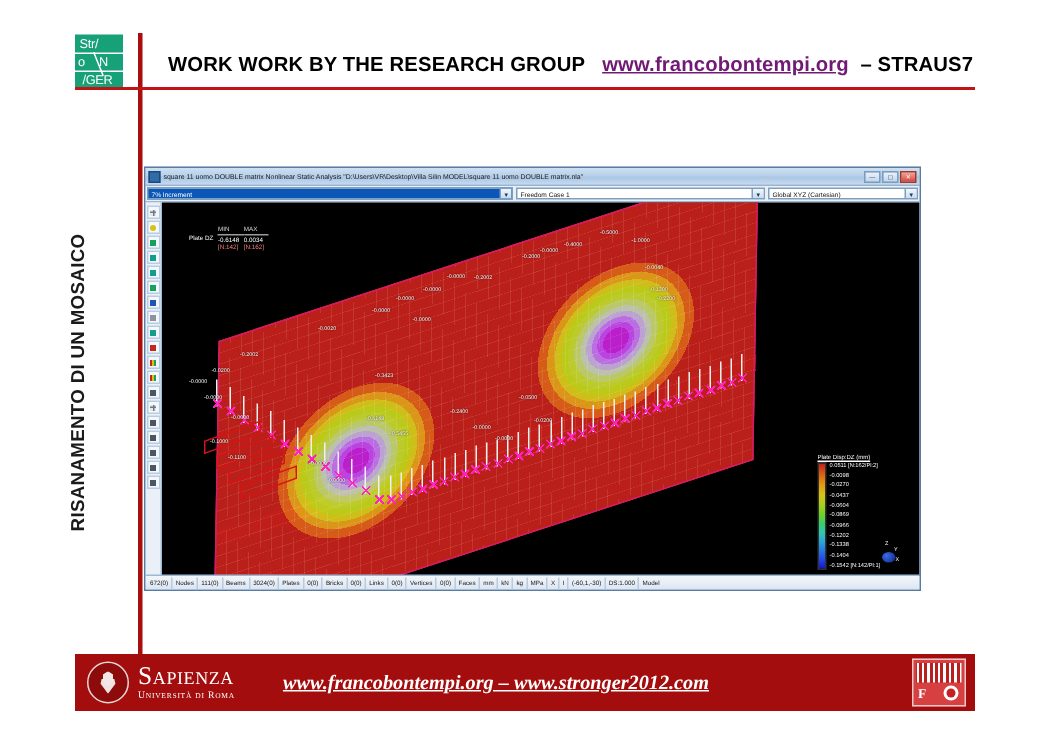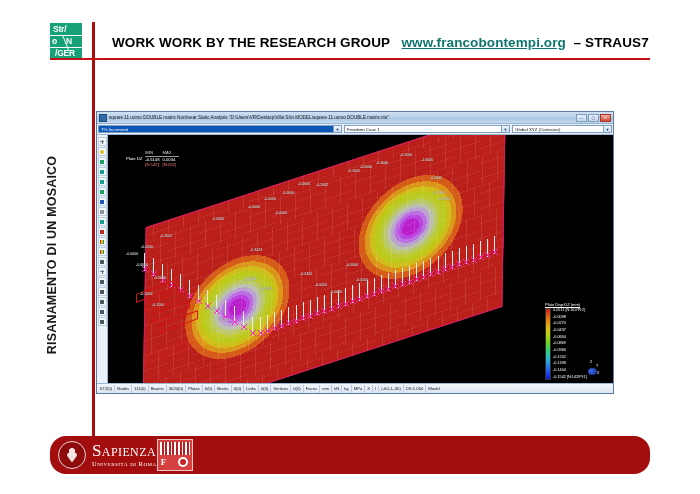--- a/index.html
+++ b/index.html
@@ -24,21 +24,21 @@
     position: absolute; left: 50px; top: 23px;
     width: 32px; height: 36px;
     background: #16a179;
     overflow: hidden;
   }
   #brand-logo .bl-row {
     position: relative;
     height: 12px;
     color: #ffffff;
     font-size: 8.5px;
-    font-weight: 700;
+    font-weight: 400;
     font-family: "Liberation Sans", sans-serif;
     letter-spacing: -0.2px;
     line-height: 12px;
   }
   #brand-logo .bl-row span { position:absolute; }
   #brand-logo .r1 .t1 { left: 3px; }
   #brand-logo .r2 .t1 { left: 2px; }
   #brand-logo .r2 .t2 { left: 16px; }
   #brand-logo .r3 .t1 { left: 5px; }
   #brand-logo .hline {
@@ -68,21 +68,21 @@
   
   #header-title {
     position: absolute; left: 112px; top: 35px;
     font-size: 13.5px;
     font-weight: 700;
     color: #000000;
     white-space: nowrap;
     letter-spacing: 0.1px;
   }
   #header-title .link {
-    color: #0f766e;
+    color: #701a75;
   }
 
   
   #side-title {
     position: absolute;
     left: -73px; top: 248px;
     width: 250px;
     transform: rotate(-90deg);
     transform-origin: center center;
     text-align: center;
@@ -395,21 +395,21 @@
     white-space: nowrap;
   }
   .sb-cell:last-child { border-right: none; }
 
   
   #footer {
     position: absolute;
     left: 50px; top: 436px;
     width: 600px; height: 38px;
     background: #a30d0d;
-    display: flex; align-items: center; border-radius: 16px;
+    display: flex; align-items: center;
   }
   #sapienza-block {
     display: flex; align-items: center;
     margin-left: 8px;
     flex: 0 0 auto;
   }
   #sapienza-seal {
     width: 26px; height: 26px; border-radius: 50%;
     background: #8e0b0b;
     border: 1.5px solid #e8d6d6;
@@ -784,20 +784,21 @@
   </div>
 
   <div id="footer">
     <div id="sapienza-block">
       <div id="sapienza-seal"></div>
       <div id="sapienza-words">
         <div id="sapienza-name">Sapienza</div>
         <div id="sapienza-sub">Università di Roma</div>
       </div>
     </div>
+    <div id="footer-url">www.francobontempi.org – www.stronger2012.com</div>
     <div id="fbo-logo">
       <span class="fb-top"></span>
       <span class="fb-f">F</span>
       <span class="fb-o"></span>
     </div>
   </div>
 
 </div>
 
 </body></html>

